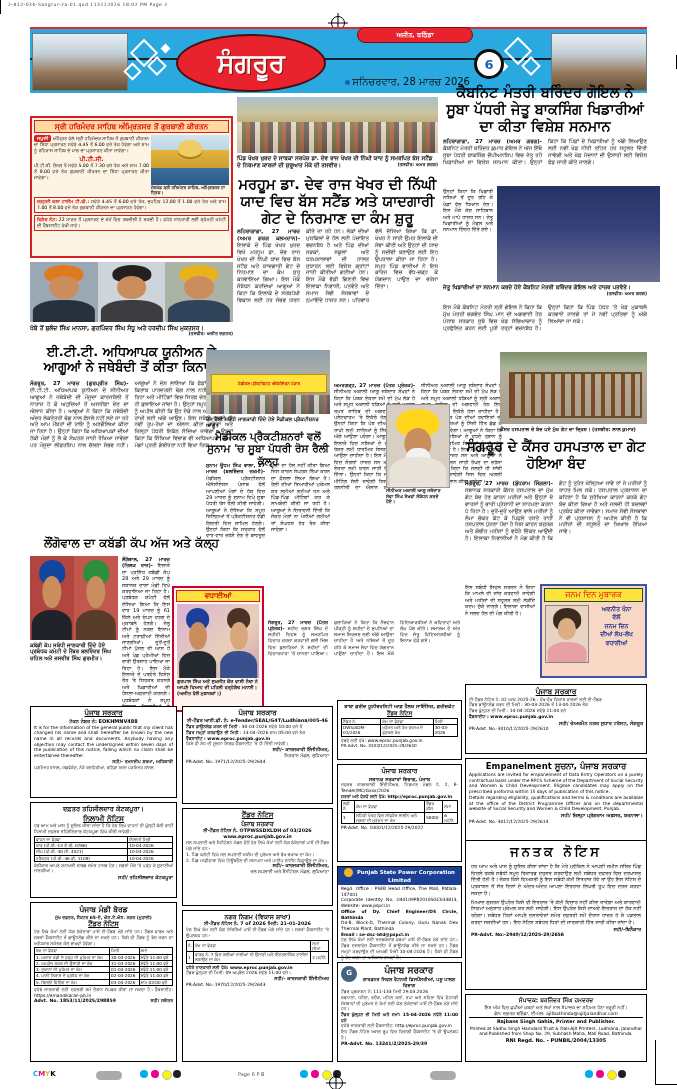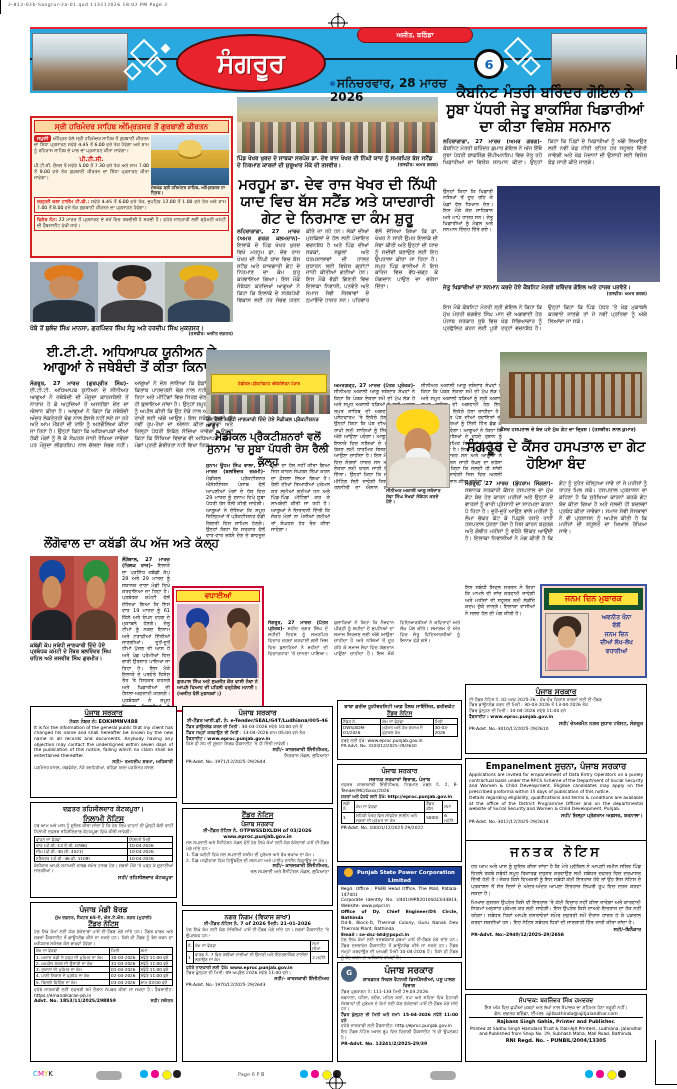--- a/index.html
+++ b/index.html
@@ -44,33 +44,33 @@
   .mphoto{position:absolute;top:4px;width:94px;height:56px;background:linear-gradient(180deg,#e8eef2 0%,#c2cfd6 35%,#97795b 70%,#64503a 100%);border:1px solid #6a7b85}
   .dm{position:absolute;border:2px solid #fff;transform:rotate(45deg)}
   .dmf{position:absolute;background:#fff;transform:rotate(45deg)}
   .mell-red{position:absolute;left:146px;top:5px;width:146px;height:54px;background:#e8232e;border:2px solid #47100f;border-radius:50%;display:flex;align-items:center;justify-content:center;z-index:3}
   .mell-red span{font-size:26px;font-weight:bold;color:#fff;text-shadow:1px 1px 0 #7c1212}
   .mell-blk{position:absolute;left:284px;top:0px;width:172px;height:64px;background:#0d0d0d;border-radius:50%;z-index:2}
   .mell-yel{position:absolute;left:8px;top:7px;width:156px;height:50px;background:#ffd61c;border-radius:50%;display:flex;align-items:flex-start;justify-content:center}
   .mell-yel span{font-size:27px;font-weight:bold;color:#d6001c;margin-top:2px;text-shadow:1px 1px 0 #7a0005}
   .mpill{position:absolute;left:327px;top:-2px;width:114px;height:14px;background:#e8232e;border:1px solid #70100f;border-radius:8px;
      color:#fff;font-size:6.5px;font-weight:bold;display:flex;align-items:center;justify-content:center;z-index:5}
-  .mdate{position:absolute;left:300px;top:47px;width:140px;text-align:left;font-size:12px;font-weight:bold;color:#101010;z-index:5}
+  .mdate{position:absolute;left:300px;top:47px;width:140px;text-align:right;font-size:10px;font-weight:normal;color:#101010;z-index:5}
   .bdot{display:inline-block;width:5px;height:5px;border-radius:50%;background:#1766b4;margin-right:2px;vertical-align:middle}
   .mpage{position:absolute;left:444px;top:20px;width:24px;height:24px;border:3px solid #0d0d0d;border-radius:50%;background:#fff;
      display:flex;align-items:center;justify-content:center;font-size:13px;font-weight:bold;color:#1766b4;z-index:4}
   
   .gurb{position:absolute;left:30px;top:116px;width:203px;height:142px;border:2px solid #d42020;background:#fdf4e4;box-sizing:border-box;padding:2px}
   .gurb-h{background:#ffd9a0;border:1px solid #d42020;color:#d40000;font-weight:bold;font-size:7.4px;text-align:center;padding:1px 0}
   .tagr{display:inline-block;background:#d42020;color:#fff;font-size:5px;font-weight:bold;padding:0 3px;border-radius:2px}
   .gr-row{border:1px solid #d42020;padding:1px 2px;margin-top:2px;font-size:4.6px;line-height:1.3;text-align:justify}
   .gr-lab{color:#d40000;font-weight:bold}
   
   .bday{position:absolute;left:540px;top:584px;width:107px;height:94px;border:2px solid #3a55a4;background:#f8d7c4;box-sizing:border-box}
-  .bday-h{margin:2px;background:#ffe23a;border:5px solid #14532d;color:#d40000;font-weight:bold;font-size:8px;text-align:center;padding:1px 0}
+  .bday-h{margin:2px;background:#ffe23a;border:1px solid #14532d;color:#d40000;font-weight:normal;font-size:8px;text-align:center;padding:1px 0}
   .wed{position:absolute;left:172px;top:586px;width:92px;height:126px;border:2px solid #c03;background:#fff4f0;box-sizing:border-box}
   .wed-h{margin:2px;background:#ffe23a;color:#d40000;font-weight:bold;font-size:7.5px;text-align:center;border:1px solid #d42020}
   
   .dot{position:absolute;width:8px;height:8px;border-radius:50%}
   .goval{position:absolute;width:26px;height:9px;border-radius:5px;background:#aaa}
   .xh{position:absolute;width:12px;height:12px;border:1px solid #000;border-radius:50%}
   .xh:before{content:"";position:absolute;left:50%;top:-4px;bottom:-4px;width:1px;background:#000;transform:translateX(-50%)}
   .xh:after{content:"";position:absolute;top:50%;left:-4px;right:-4px;height:1px;background:#000;transform:translateY(-50%)}
   .crop{position:absolute;background:#000}
   .pspcl-h{background:#1b3f94;color:#fff;font-weight:bold;font-size:5.4px;text-align:center;padding:1px 0;margin:-2px -3px 1px -3px}
@@ -573,21 +573,21 @@
 
   <div class="n" style="left:465px;top:994px;width:182px;height:68px">
     <div class="c b" style="font-size:5.8px">ਸੰਪਾਦਕ: ਬਰਜਿੰਦਰ ਸਿੰਘ ਹਮਦਰਦ</div>
     <div class="c" style="font-size:4.6px">ਇਸ ਅੰਕ ਵਿਚ ਛਪੀਆਂ ਖ਼ਬਰਾਂ ਅਤੇ ਲੇਖਾਂ ਨਾਲ ਸੰਪਾਦਕ ਦਾ ਸਹਿਮਤ ਹੋਣਾ ਜ਼ਰੂਰੀ ਨਹੀਂ।</div>
     <div class="c" style="font-size:4.6px;border-bottom:1px solid #000;padding-bottom:1px">ਫ਼ੋਨ: ਦਫ਼ਤਰ ਬਠਿੰਡਾ, ਈ-ਮੇਲ: ajitbathinda@ajitjalandhar.com</div>
     <div class="c b" style="font-size:4.8px;margin-top:1px">Rajbans Singh Gahia, Printer and Publisher.</div>
     <div class="c" style="font-size:4.4px">Printed at Sadhu Singh Hamdard Trust &amp; Dali-Ajit Printers, Ludhiana, Jalandhar and Published from Shop No. 29, Subhash Maha, Mall Road, Bathinda.</div>
     <div class="c b" style="font-size:5px">RNI Regd. No. - PUNBIL/2004/13305</div>
   </div>
 
-  <div class="abs" style="left:33px;top:1070px;font-size:7px;font-weight:normal">
+  <div class="abs" style="left:33px;top:1070px;font-size:7px;font-weight:bold">
     <span style="color:#00aeef">C</span><span style="color:#ec008c">M</span><span style="color:#d6c400">Y</span><span style="color:#000">K</span>
   </div>
   <div class="goval" style="left:96px;top:1071px"></div>
   <div class="dot" style="left:140px;top:1070px;background:#00aeef"></div>
   <div class="dot" style="left:151px;top:1070px;background:#ec008c"></div>
   <div class="dot" style="left:162px;top:1070px;background:#fff200;border:.5px solid #bbb"></div>
   <div class="dot" style="left:173px;top:1070px;background:#231f20"></div>
   <div class="abs" style="left:238px;top:1071px;font-size:5px;color:#555">Page 6  P B</div>
   <div class="dot" style="left:300px;top:1070px;background:#00aeef"></div>
   <div class="dot" style="left:311px;top:1070px;background:#ec008c"></div>

